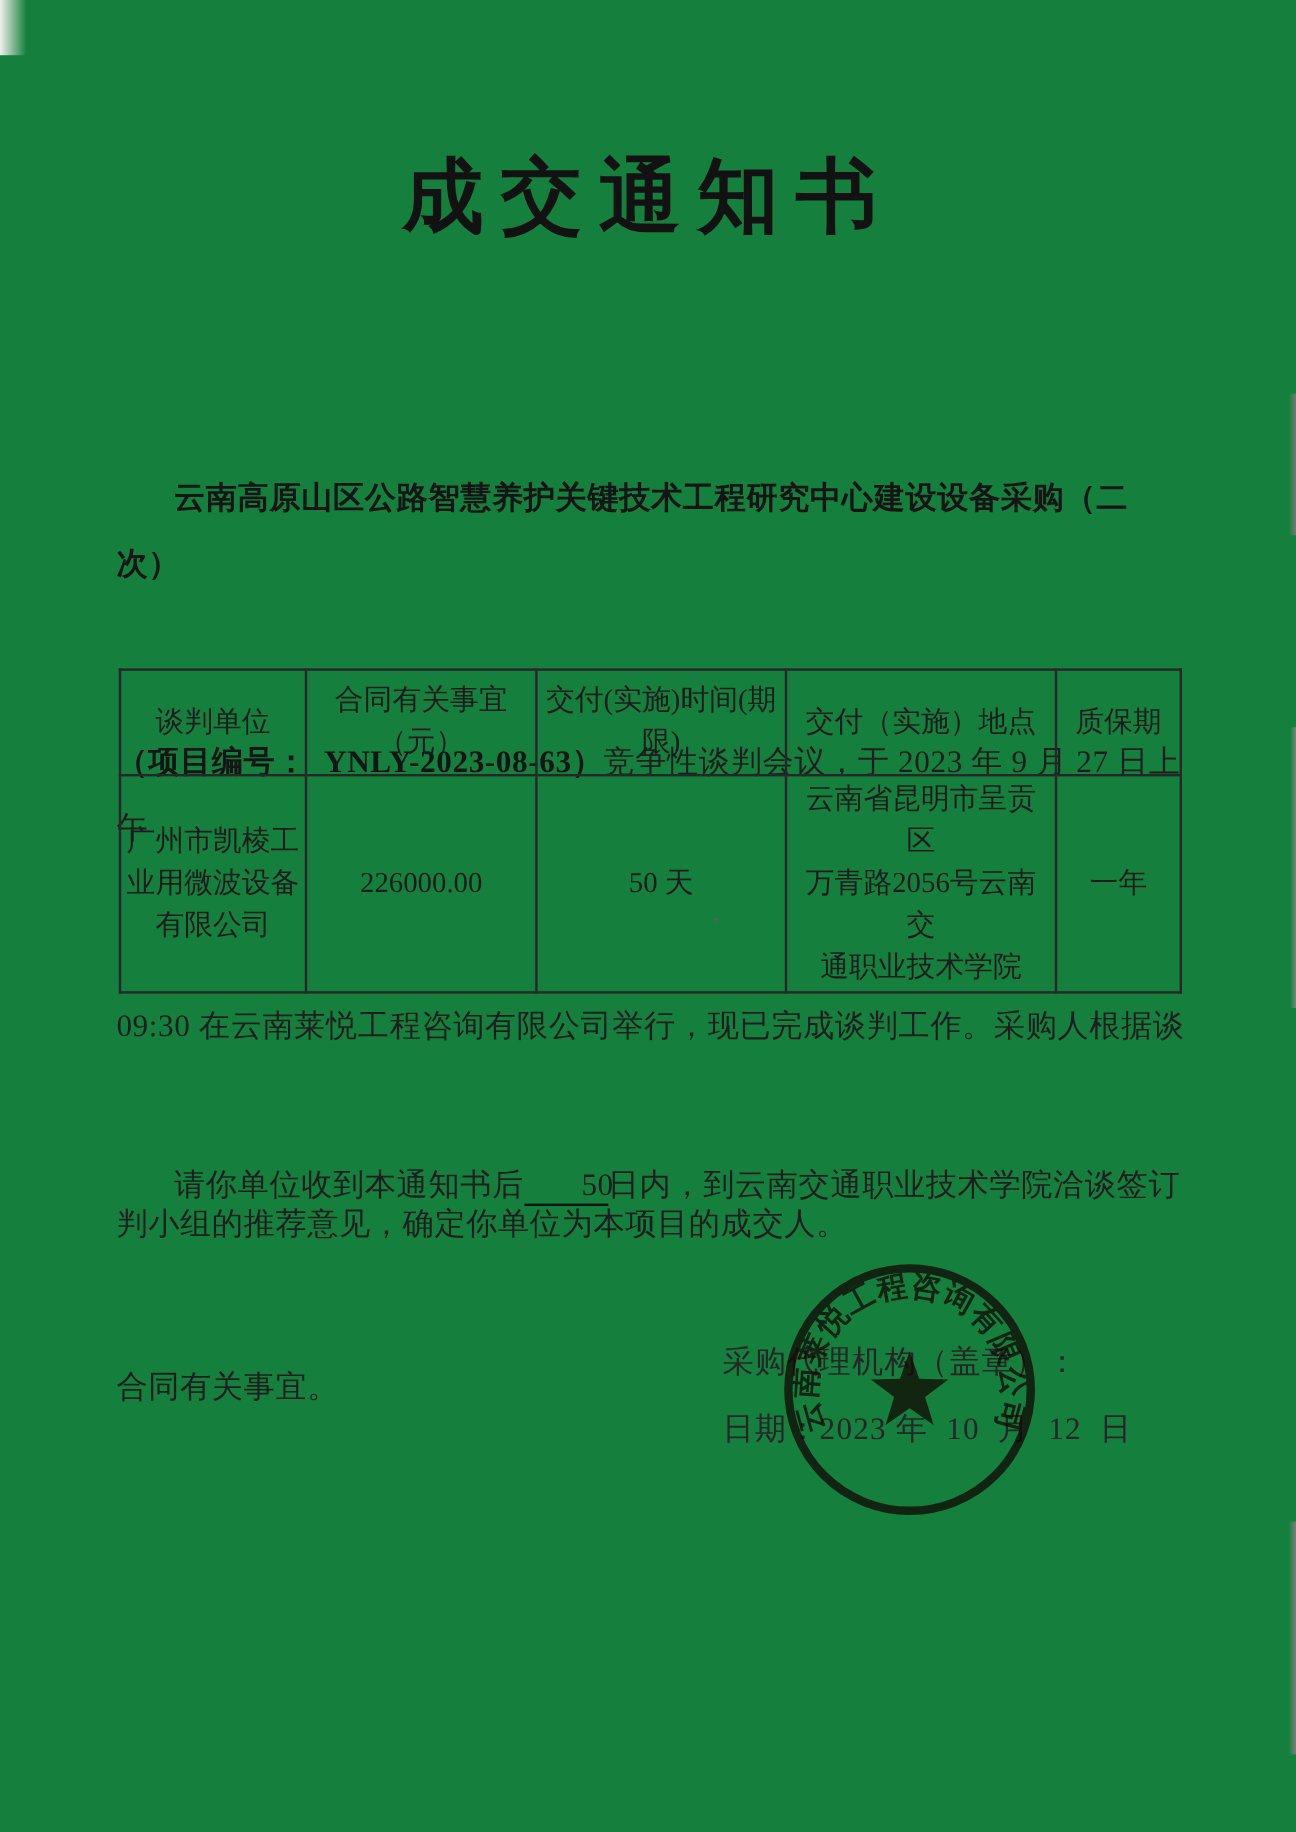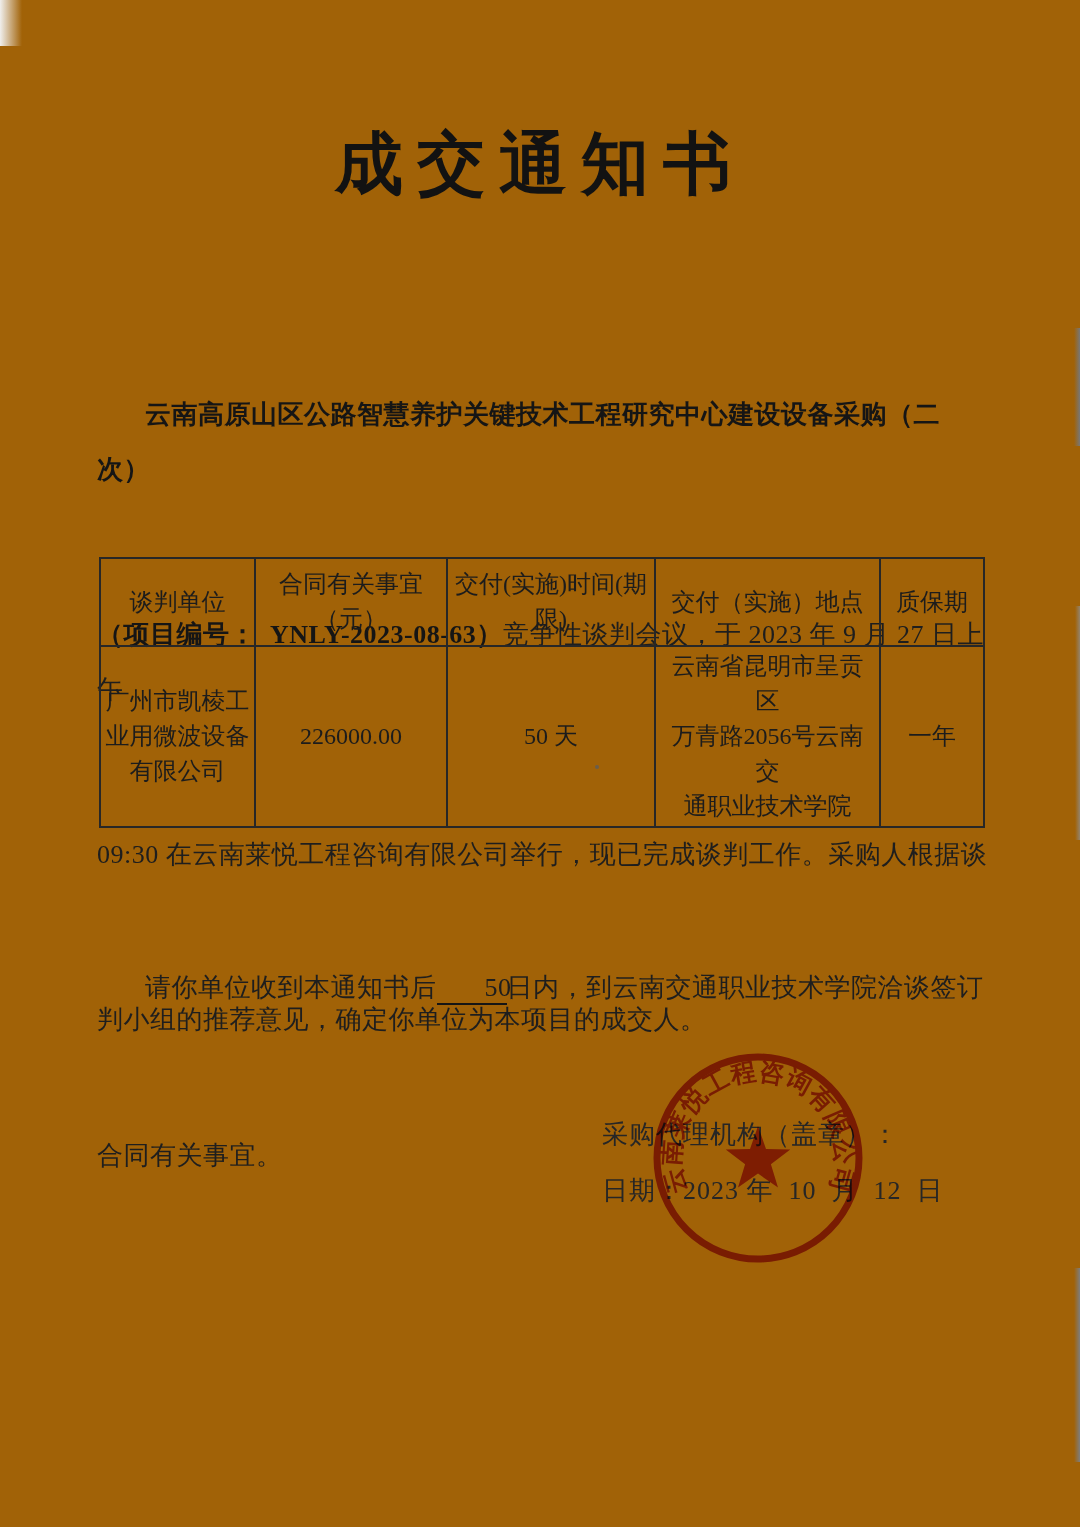--- a/index.html
+++ b/index.html
@@ -1,20 +1,20 @@
 <!DOCTYPE html>
 <html><head>
 <meta charset="utf-8">
 <style>
   html,body{margin:0;padding:0;background:#e8e8e8;}
   .page{
     position:relative;
     width:1080px;height:1527px;
     margin:0 auto;
-    background:#a16207;
+    background:#15803d;
     overflow:hidden;
     font-family:"Liberation Serif","DejaVu Serif",serif;
     color:#1e1e1e;
   }
   .title{
     position:absolute;top:118px;left:0;width:1080px;
     text-align:center;
     font-size:68px;line-height:92px;font-weight:bold;
     letter-spacing:14px;color:#121212;
     white-space:pre-wrap;

